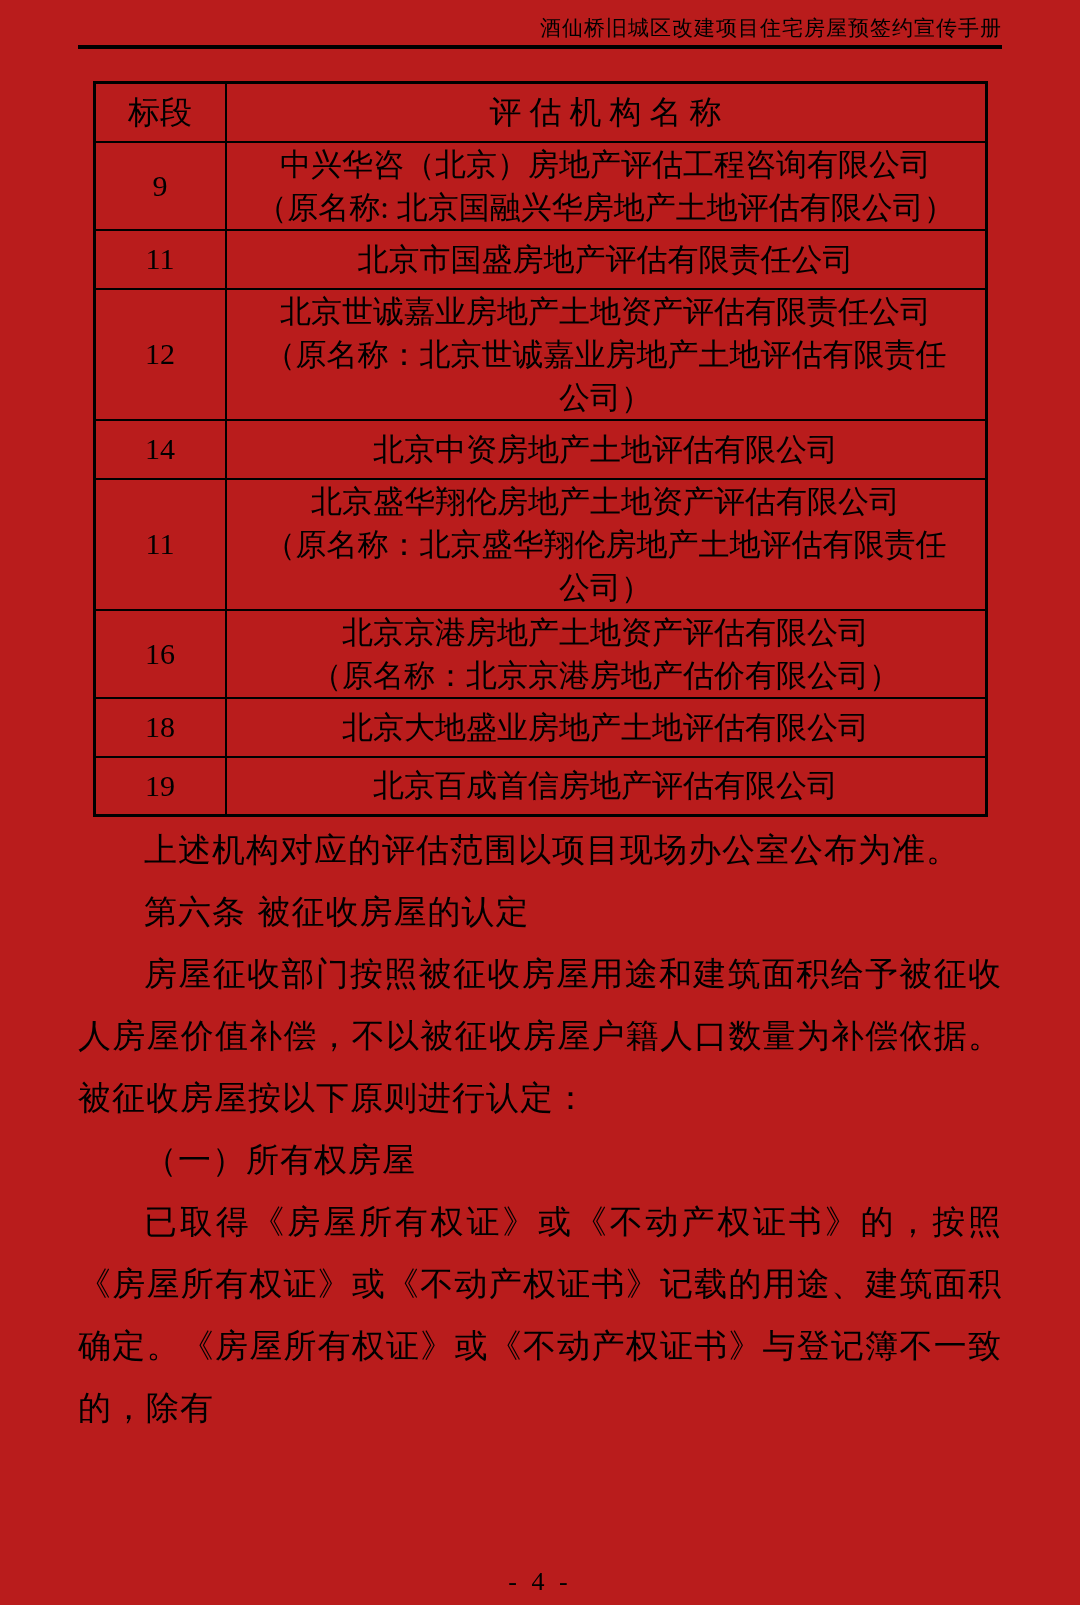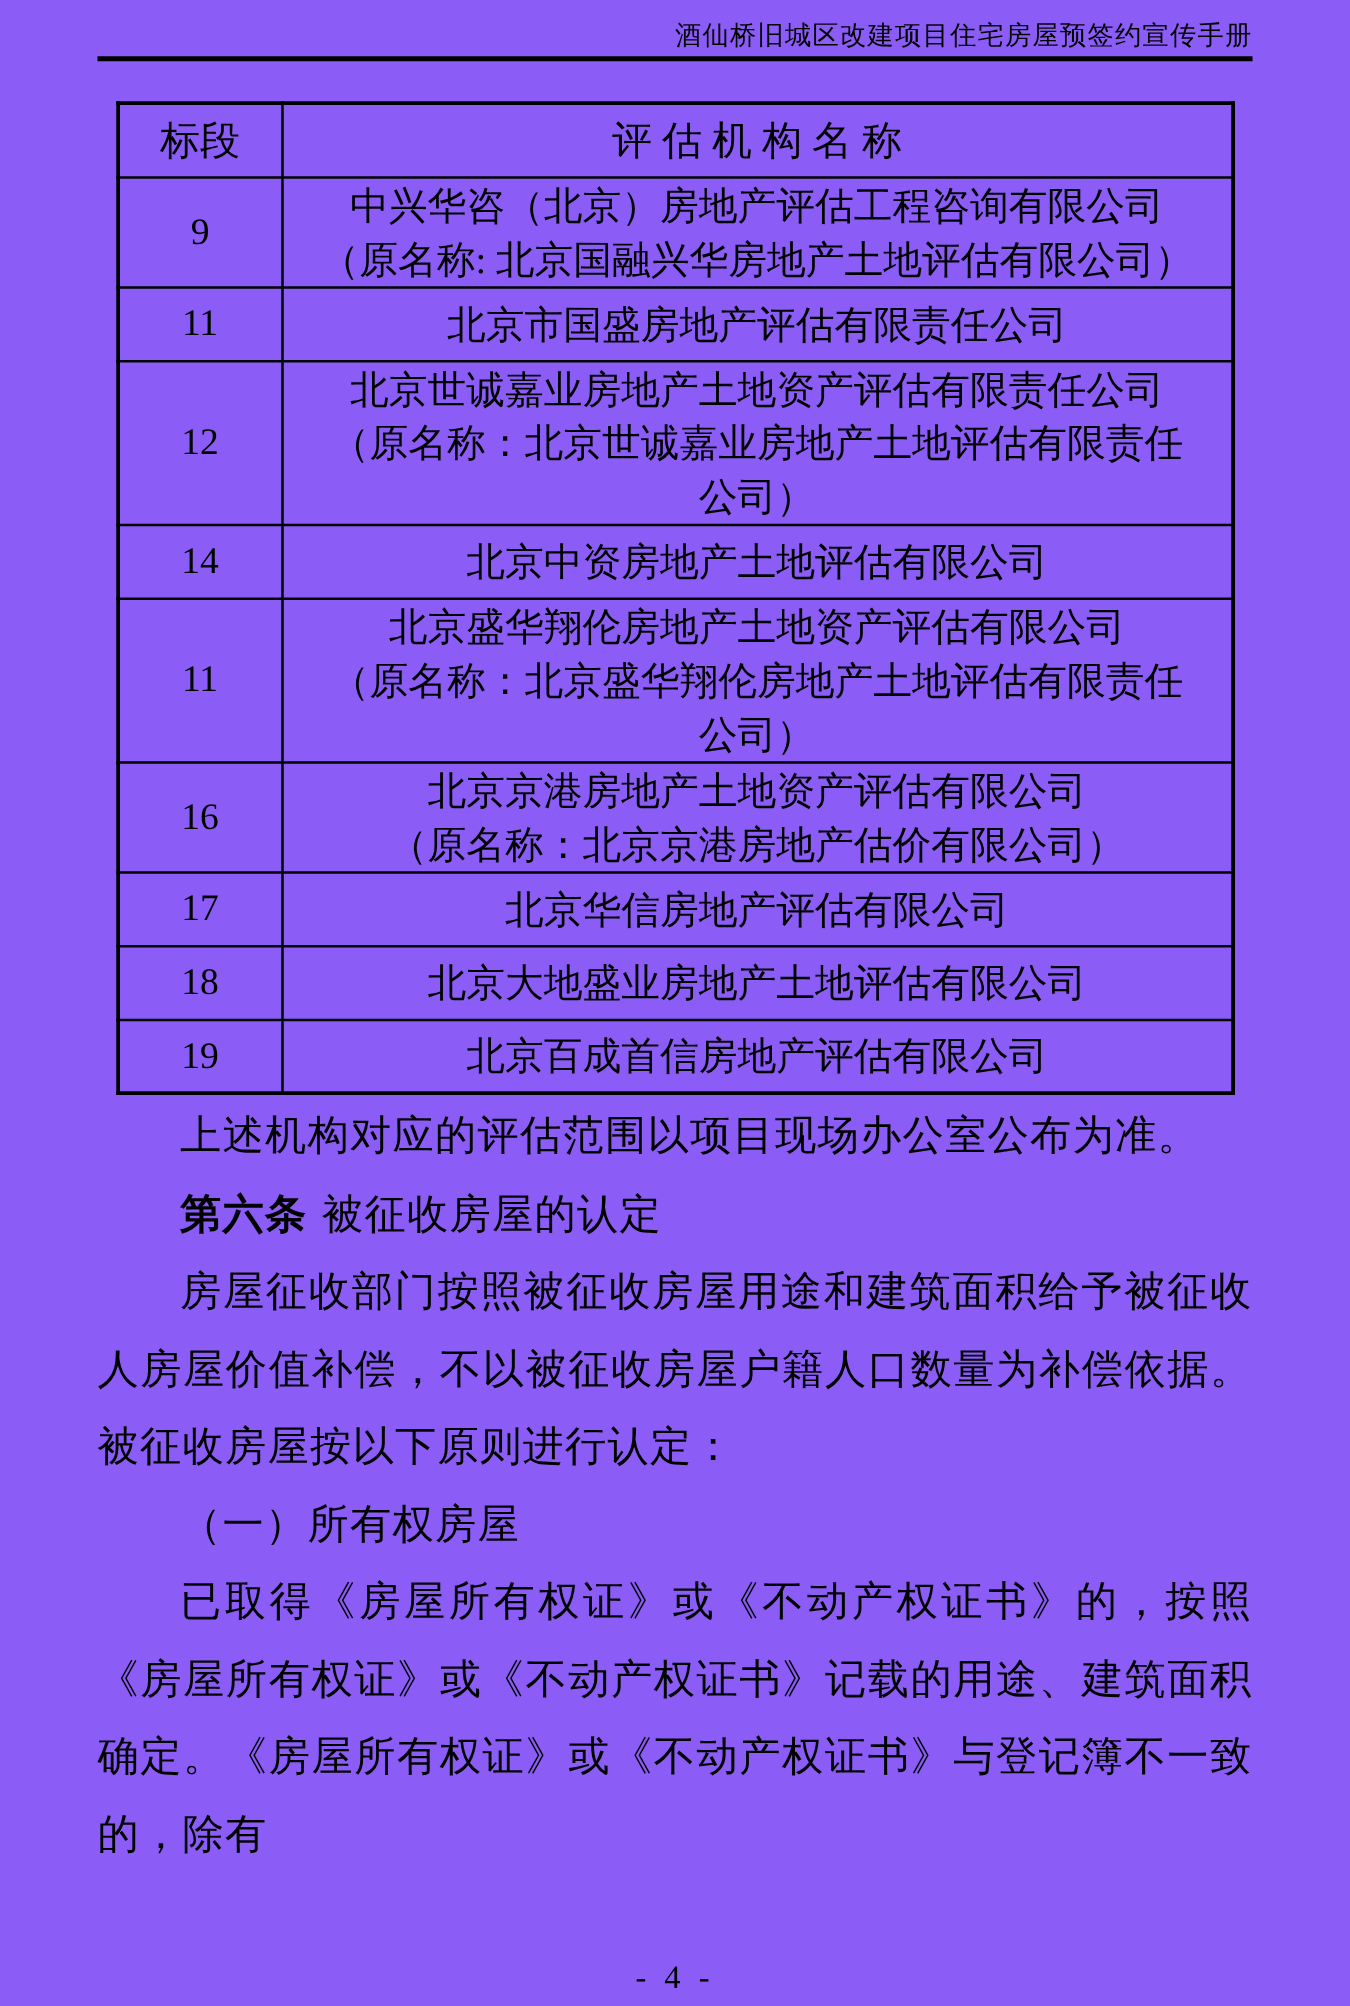--- a/index.html
+++ b/index.html
@@ -5,21 +5,21 @@
   html, body {
     margin: 0;
     padding: 0;
     background: #ffffff;
   }
   .page {
     position: relative;
     width: 1080px;
     height: 1605px;
     margin: 0 auto;
-    background: #8b5cf6;
+    background: #b91c1c;
     color: #000000;
     font-family: "Liberation Serif", "DejaVu Serif", serif;
     box-sizing: border-box;
     padding: 0 78px;
     overflow: hidden;
   }
   
   .doc-header {
     padding-top: 15px;
     padding-bottom: 3px;
@@ -66,21 +66,21 @@
     margin-top: 2px;
     font-size: 33px;
     line-height: 62px;
     letter-spacing: 1px;
     text-align: justify;
   }
   .body-text p {
     margin: 0;
   }
   .para-indent { text-indent: 2em; }
-  .article-no  { font-weight: bold; font-family: "Liberation Sans", "DejaVu Sans", sans-serif; }
+  .article-no  { font-weight: normal; font-family: "Liberation Sans", "DejaVu Sans", sans-serif; }
   .article-title { margin-left: 0.35em; }
   
   .doc-footer {
     position: absolute;
     left: 0;
     right: 0;
     bottom: 8px;
     text-align: center;
     font-size: 26px;
     line-height: 30px;
@@ -128,24 +128,20 @@
         <td class="cell-name">北京盛华翔伦房地产土地资产评估有限公司
 （原名称：北京盛华翔伦房地产土地评估有限责任
 公司）</td>
       </tr>
       <tr>
         <td class="cell-no">16</td>
         <td class="cell-name">北京京港房地产土地资产评估有限公司
 （原名称：北京京港房地产估价有限公司）</td>
       </tr>
       <tr>
-        <td class="cell-no">17</td>
-        <td class="cell-name">北京华信房地产评估有限公司</td>
-      </tr>
-      <tr>
         <td class="cell-no">18</td>
         <td class="cell-name">北京大地盛业房地产土地评估有限公司</td>
       </tr>
       <tr>
         <td class="cell-no">19</td>
         <td class="cell-name">北京百成首信房地产评估有限公司</td>
       </tr>
     </tbody>
   </table>
 

